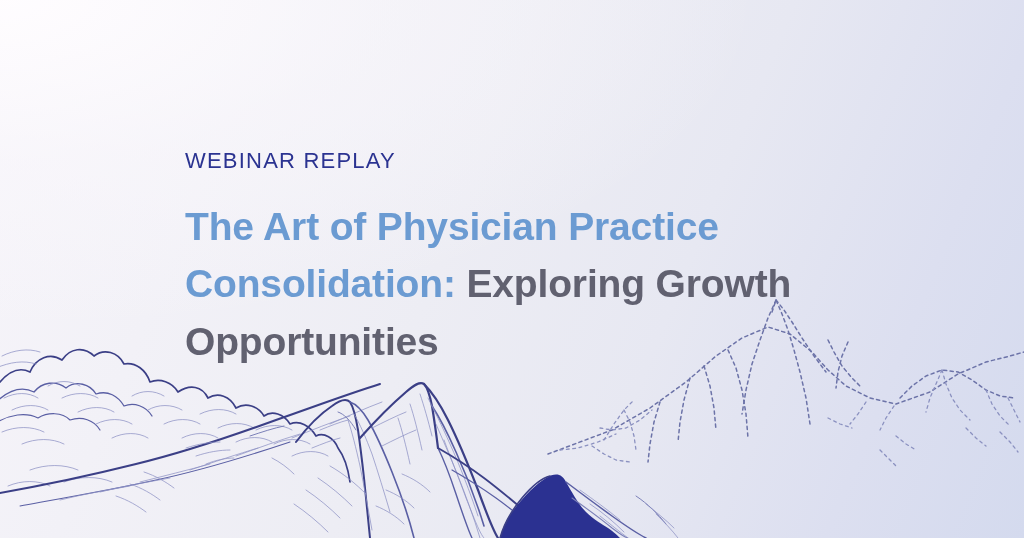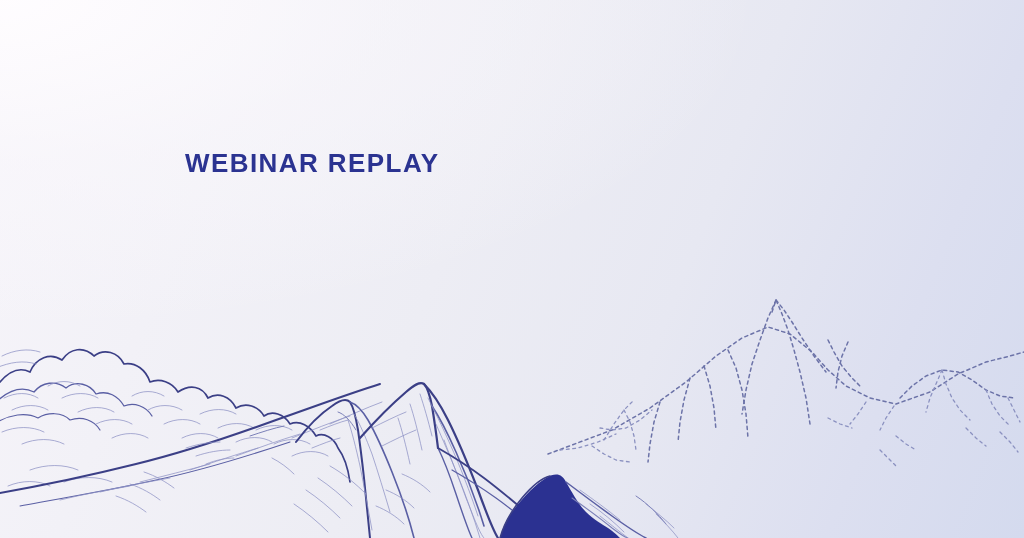--- a/index.html
+++ b/index.html
@@ -27,22 +27,22 @@
     pointer-events: none;
   }
   
   #copy {
     position: absolute;
     left: 185px;
     top: 150px;
     width: 640px;
   }
   .eyebrow {
-    font-size: 26px;
-    font-weight: 700;
+    font-size: 22px;
+    font-weight: 400;
     letter-spacing: 0.055em;
     color: #2b3391;
     line-height: 1;
     margin: 0 0 26px 0;
     white-space: nowrap;
   }
   .headline {
     margin: 0;
     font-size: 39px;
     font-weight: 700;
@@ -226,15 +226,16 @@
 
       <g>
         <path class="hair" d="M-4,368 C10,362 24,360 36,364"></path>
         <path class="hair" d="M2,356 C14,350 28,348 40,352"></path>
       </g>
     </g>
   </svg>
 
   <div id="copy">
     <div class="eyebrow">WEBINAR REPLAY</div>
+    <h1 class="headline"><span class="accent">The  Art of Physician Practice Consolidation:</span><span class="plain"> Exploring Growth Opportunities</span></h1>
   </div>
 
 </div>
 
 </body></html>

